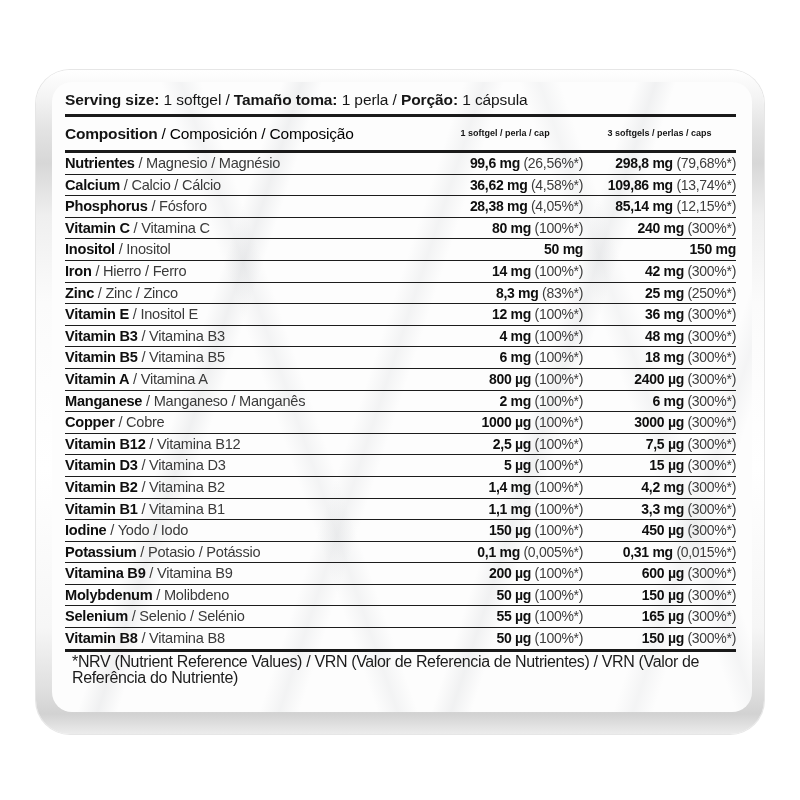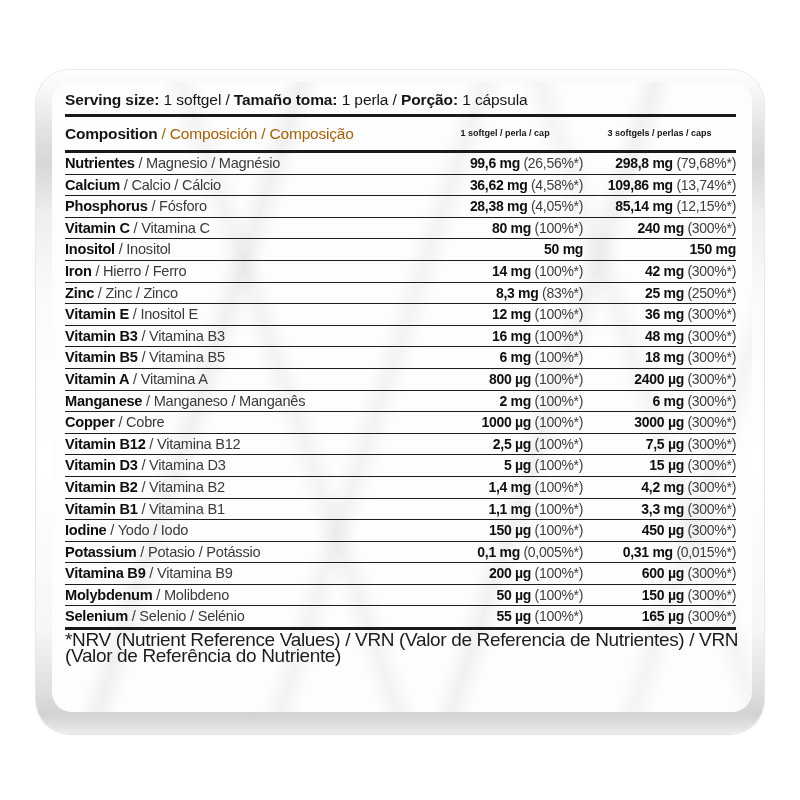--- a/index.html
+++ b/index.html
@@ -95,21 +95,21 @@
     height: 33px;
     vertical-align: middle;
   }
   .comp-title {
     font-size: 15.5px;
     font-weight: bold;
     letter-spacing: -0.2px;
   }
   .comp-title .sub {
     font-weight: normal;
-    color: #a16207;
+    color: #000000;
     text-align: right;
   }
   .head-small {
     font-size: 9px;
     line-height: 10.5px;
     font-weight: bold;
     color: #1d1d1d;
     text-align: center;
     white-space: normal;
   }
@@ -130,26 +130,27 @@
   .nut-name .en { font-weight: bold; color: #0f0f0f; }
   .nut-name .tr { font-weight: normal; color: #3a3a3a; }
   .val {
     font-size: 14px;
     letter-spacing: -0.3px;
   }
   .val .amt { font-weight: bold; color: #0f0f0f; }
   .val .pct { font-weight: normal; color: #3c3c3c; }
 
   .footnote {
-    font-size: 19px;
+    font-size: 16px;
     line-height: 16px;
     color: #1c1c1c;
     letter-spacing: -0.35px;
     padding-top: 2px;
     width: 688px;
+    margin-left: 7px;
   }
 </style>
 </head>
 <body>
 
 <div id="label-frame"></div>
 <div id="label-inner"></div>
 
 <div id="nutrition-panel">
 
@@ -203,21 +204,21 @@
           <td class="col-v1"><span class="val"><span class="amt">8,3 mg</span><span class="pct"> (83%*)</span></span></td>
           <td class="col-v2"><span class="val"><span class="amt">25 mg</span><span class="pct"> (250%*)</span></span></td>
         </tr>
         <tr class="data-row">
           <td class="col-name"><span class="nut-name"><span class="en">Vitamin E</span><span class="tr"> / Inositol E</span></span></td>
           <td class="col-v1"><span class="val"><span class="amt">12 mg</span><span class="pct"> (100%*)</span></span></td>
           <td class="col-v2"><span class="val"><span class="amt">36 mg</span><span class="pct"> (300%*)</span></span></td>
         </tr>
         <tr class="data-row">
           <td class="col-name"><span class="nut-name"><span class="en">Vitamin B3</span><span class="tr"> / Vitamina B3</span></span></td>
-          <td class="col-v1"><span class="val"><span class="amt">16 mg</span><span class="pct"> (100%*)</span></span></td>
+          <td class="col-v1"><span class="val"><span class="amt">4 mg</span><span class="pct"> (100%*)</span></span></td>
           <td class="col-v2"><span class="val"><span class="amt">48 mg</span><span class="pct"> (300%*)</span></span></td>
         </tr>
         <tr class="data-row">
           <td class="col-name"><span class="nut-name"><span class="en">Vitamin B5</span><span class="tr"> / Vitamina B5</span></span></td>
           <td class="col-v1"><span class="val"><span class="amt">6 mg</span><span class="pct"> (100%*)</span></span></td>
           <td class="col-v2"><span class="val"><span class="amt">18 mg</span><span class="pct"> (300%*)</span></span></td>
         </tr>
         <tr class="data-row">
           <td class="col-name"><span class="nut-name"><span class="en">Vitamin A</span><span class="tr"> / Vitamina A</span></span></td>
           <td class="col-v1"><span class="val"><span class="amt">800 µg</span><span class="pct"> (100%*)</span></span></td>
@@ -271,17 +272,22 @@
         <tr class="data-row">
           <td class="col-name"><span class="nut-name"><span class="en">Molybdenum</span><span class="tr"> / Molibdeno</span></span></td>
           <td class="col-v1"><span class="val"><span class="amt">50 µg</span><span class="pct"> (100%*)</span></span></td>
           <td class="col-v2"><span class="val"><span class="amt">150 µg</span><span class="pct"> (300%*)</span></span></td>
         </tr>
         <tr class="data-row">
           <td class="col-name"><span class="nut-name"><span class="en">Selenium</span><span class="tr"> / Selenio / Selénio</span></span></td>
           <td class="col-v1"><span class="val"><span class="amt">55 µg</span><span class="pct"> (100%*)</span></span></td>
           <td class="col-v2"><span class="val"><span class="amt">165 µg</span><span class="pct"> (300%*)</span></span></td>
         </tr>
+        <tr class="data-row">
+          <td class="col-name"><span class="nut-name"><span class="en">Vitamin B8</span><span class="tr"> / Vitamina B8</span></span></td>
+          <td class="col-v1"><span class="val"><span class="amt">50 µg</span><span class="pct"> (100%*)</span></span></td>
+          <td class="col-v2"><span class="val"><span class="amt">150 µg</span><span class="pct"> (300%*)</span></span></td>
+        </tr>
       </tbody>
   </table>
 
   <div class="footnote">*NRV (Nutrient Reference Values) / VRN (Valor de Referencia de Nutrientes) / VRN (Valor de Referência do Nutriente)</div>
 </div>
 
 </body></html>

